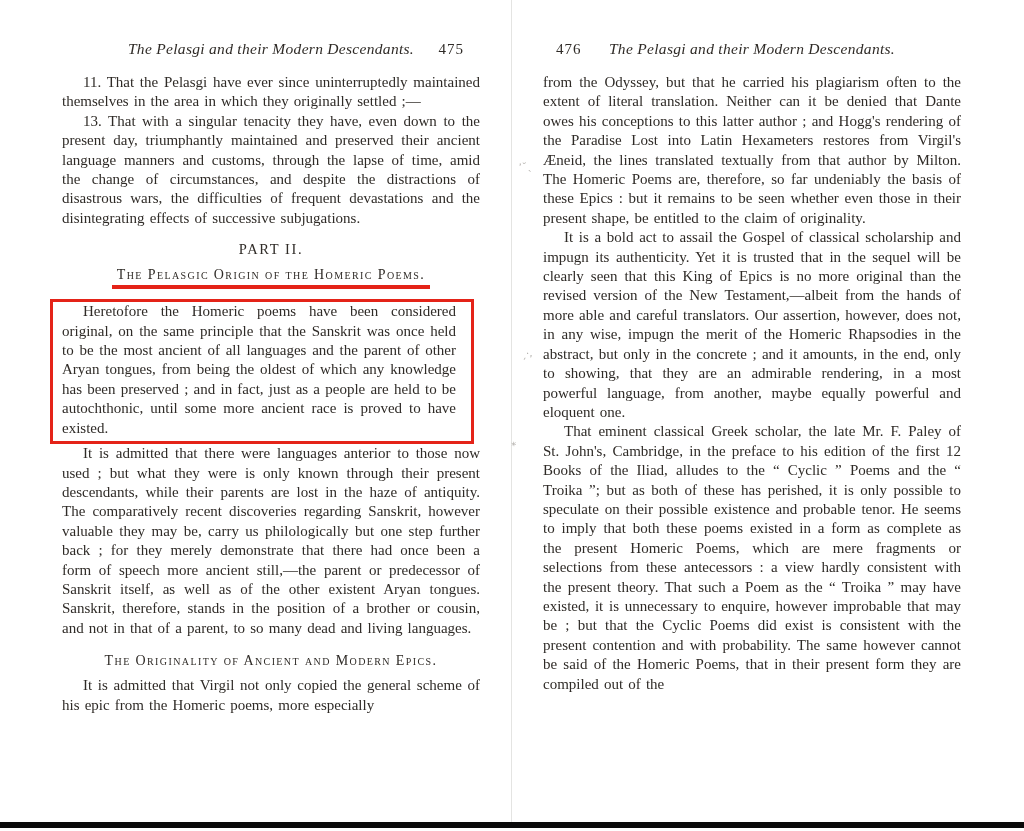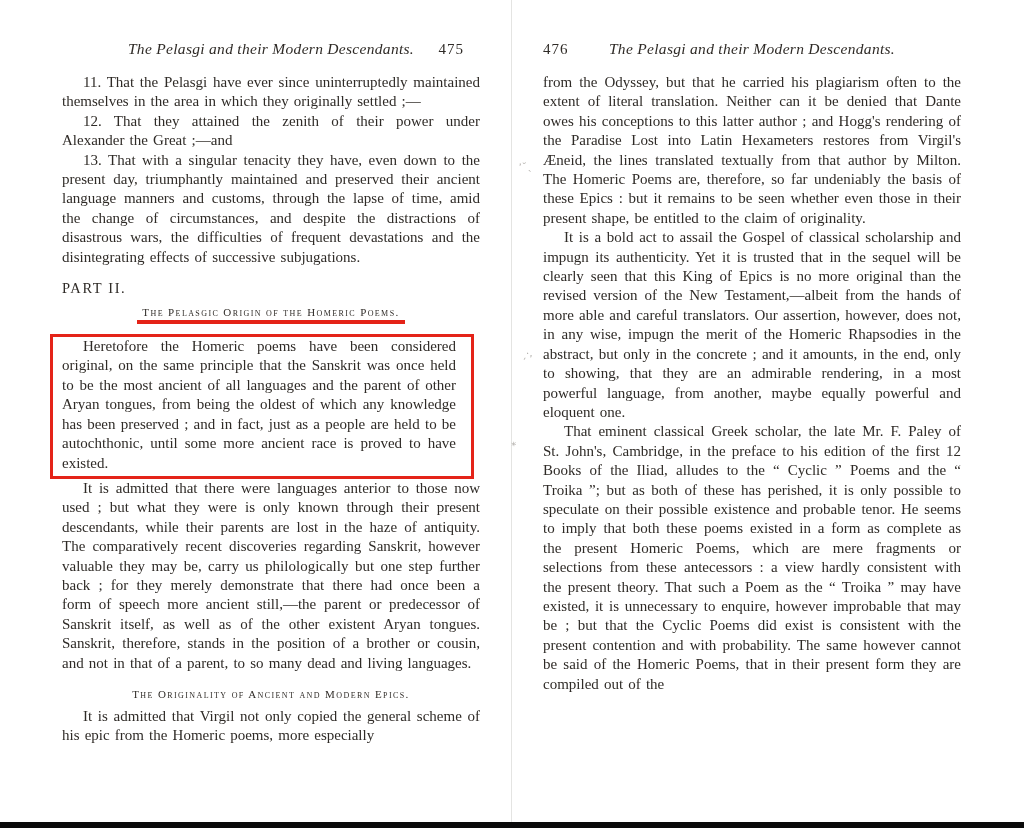--- a/index.html
+++ b/index.html
@@ -15,34 +15,34 @@
     -webkit-font-smoothing:antialiased;
   }
   .page{position:absolute;top:40px;width:418px;}
   .page-left{left:62px;}
   .page-right{left:543px;}
 
   .page-header{position:relative;height:22px;margin-bottom:11px;}
   .running-title{font-style:italic;text-align:center;font-size:15.5px;letter-spacing:.3px;}
   .page-num{position:absolute;top:1px;font-size:15px;letter-spacing:1px;font-style:normal;}
   .page-left .page-num{right:16px;}
-  .page-right .page-num{left:0px;}
+  .page-right .page-num{left:13px;}
 
   .para{
     margin:0;text-align:justify;text-indent:21px;
     font-size:15px;line-height:19.4px;word-spacing:1.4px;font-family:Liberation Serif, serif;
   }
   .para.noindent{text-indent:0;}
 
   .part-heading{
-    font-size:14.5px;letter-spacing:1.6px;
+    text-align:center;font-size:14.5px;letter-spacing:1.6px;
     margin:13px 0 9px;
   }
   .section-heading{
-    text-align:center;font-variant:small-caps;font-size:11px;
+    text-align:center;font-variant:small-caps;font-size:14px;
     letter-spacing:1.4px;margin:15px 0 7px;
   }
   .section-heading.underlined{margin:8px 0 5px;}
   .underline-red{
     display:inline-block;border-bottom:4px solid var(--red);
     padding:0 5px 2px;
   }
   .red-box{
     border:3px solid var(--red);
     margin:10px 6px 0 -12px;
@@ -66,21 +66,20 @@
 </head>
 <body>
 
 <div class="page page-left">
   <div class="page-header">
     <div class="running-title">The Pelasgi and their Modern Descendants.</div>
     <div class="page-num">475</div>
   </div>
   <div class="blocks">
       <p class="para">11. That the Pelasgi have ever since uninterruptedly maintained themselves in the area in which they originally settled ;—</p>
-      <p class="para">12. That they attained the zenith of their power under Alexander the Great ;—and</p>
       <p class="para">13. That with a singular tenacity they have, even down to the present day, triumphantly maintained and preserved their ancient language manners and customs, through the lapse of time, amid the change of circumstances, and despite the distractions of disastrous wars, the difficulties of frequent devastations and the disintegrating effects of successive subjugations.</p>
       <div class="part-heading">PART II.</div>
       <div class="section-heading underlined"><span class="underline-red">The Pelasgic Origin of the Homeric Poems.</span></div>
       <div class="red-box">
         <p class="para">Heretofore the Homeric poems have been considered original, on the same principle that the Sanskrit was once held to be the most ancient of all languages and the parent of other Aryan tongues, from being the oldest of which any knowledge has been preserved ; and in fact, just as a people are held to be autochthonic, until some more ancient race is proved to have existed.</p>
       </div>
       <p class="para">It is admitted that there were languages anterior to those now used ; but what they were is only known through their present descendants, while their parents are lost in the haze of antiquity.  The comparatively recent discoveries regarding Sanskrit, however valuable they may be, carry us philologically but one step further back ; for they merely demonstrate that there had once been a form of speech more ancient still,—the parent or predecessor of Sanskrit itself, as well as of the other existent Aryan tongues.  Sanskrit, therefore, stands in the position of a brother or cousin, and not in that of a parent, to so many dead and living languages.</p>
       <div class="section-heading">The Originality of Ancient and Modern Epics.</div>
       <p class="para">It is admitted that Virgil not only copied the general scheme of his epic from the Homeric poems, more especially</p>
     </div>

